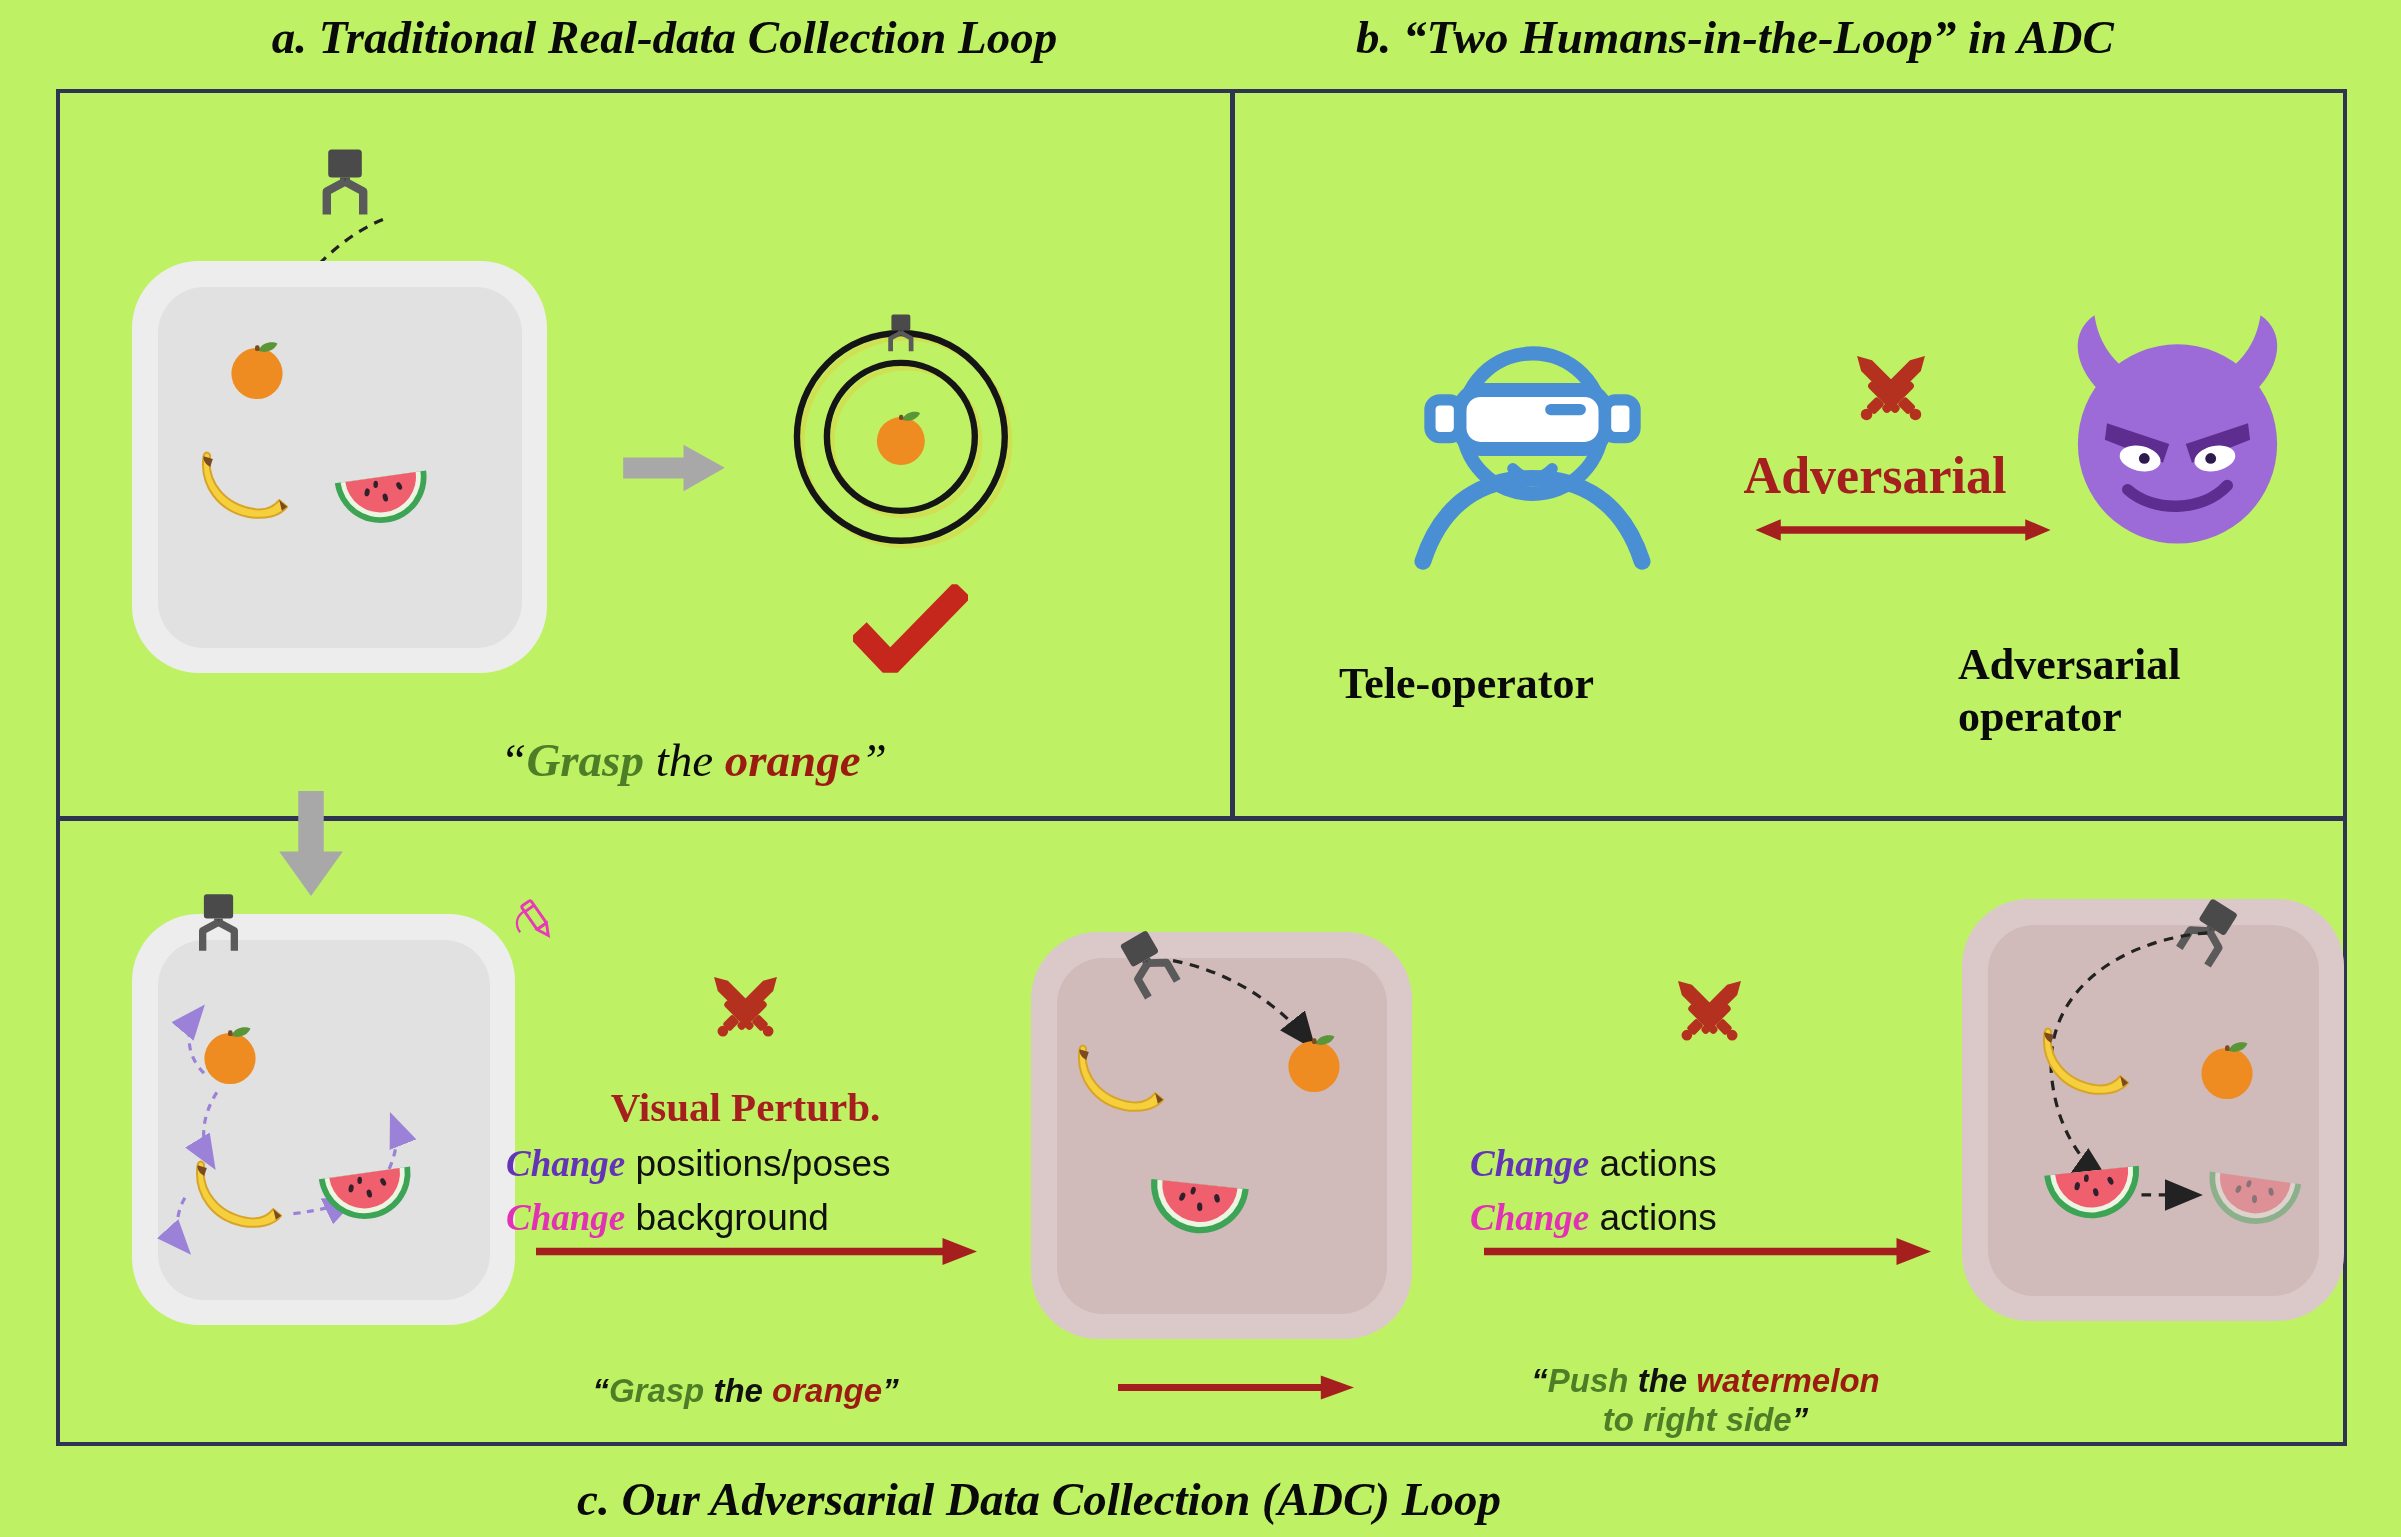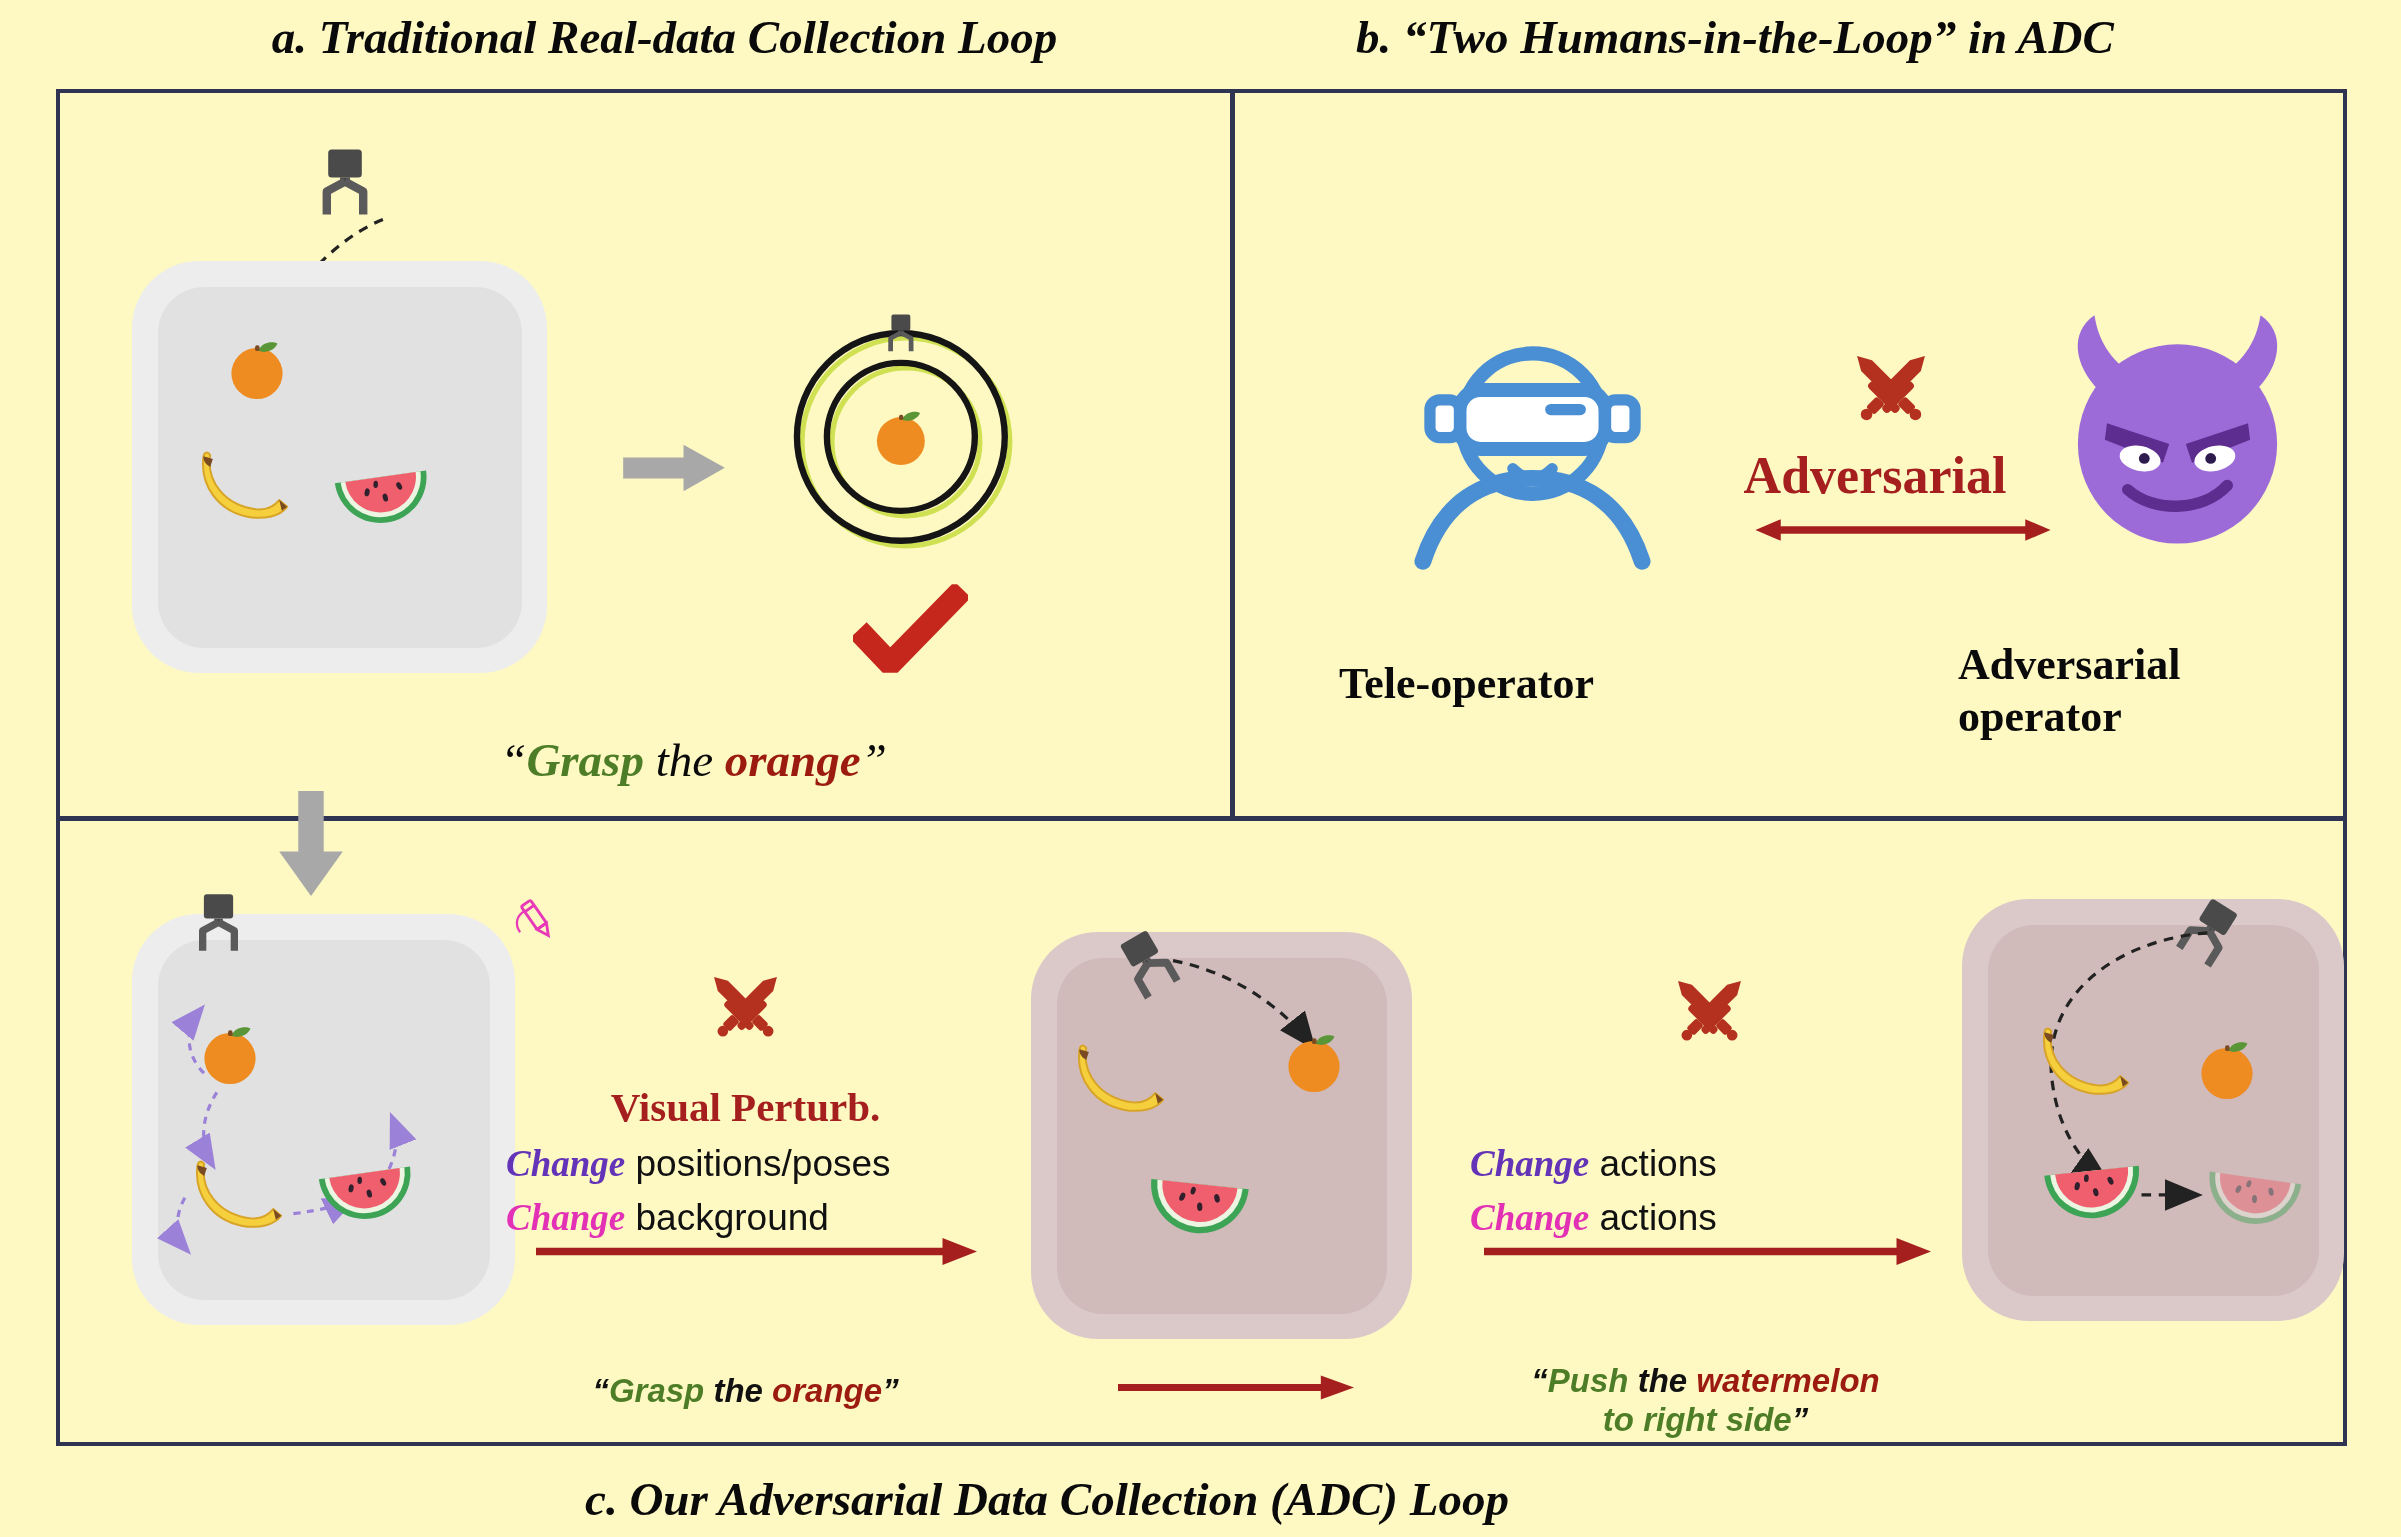--- a/index.html
+++ b/index.html
@@ -1,16 +1,16 @@
 <!DOCTYPE html>
 <html style="font-size:10.2px"><head>
 <meta charset="utf-8">
 <style>
   html,body{margin:0;padding:0;background:#fff;}
-  .canvas{position:relative;width:2401px;height:1537px;background:#fef9c3;overflow:hidden;
+  .canvas{position:relative;width:2401px;height:1537px;background:#bef264;overflow:hidden;
           font-family:"Liberation Serif",serif;color:#0a0a0a;}
   .abs{position:absolute;}
   .frame{border:4.5px solid #2e3452;box-sizing:border-box;}
   .divider{background:#2e3452;}
   .fig-title{font-style:italic;font-weight:bold;font-size:47px;text-align:center;white-space:nowrap;}
   .quote-a{font-style:italic;font-size:47px;text-align:center;white-space:nowrap;}
   .kw-green{color:#4e7d28;font-weight:bold;}
   .kw-red{color:#9c1b10;font-weight:bold;}
   .b-label{font-weight:bold;font-size:44px;text-align:left;line-height:1.18;}
   .adversarial{font-weight:bold;font-size:52px;color:#a51f1f;text-align:center;white-space:nowrap;}
@@ -120,21 +120,21 @@
       </symbol>
     </defs>
   </svg>
 
   <div class="abs frame" style="left:56px;top:89px;width:2291px;height:1357px;"></div>
   <div class="abs divider" style="left:1230px;top:89px;width:4.5px;height:732px;"></div>
   <div class="abs divider" style="left:56px;top:816px;width:2291px;height:4.5px;"></div>
 
   <div class="abs fig-title" style="left:96px;top:10.2px;width:1137px;">a. Traditional Real-data Collection Loop</div>
   <div class="abs fig-title" style="left:1178px;top:10.2px;width:1114px;">b. “Two Humans-in-the-Loop” in ADC</div>
-  <div class="abs fig-title" style="left:16px;top:1472px;width:2062px;">c. Our Adversarial Data Collection (ADC) Loop</div>
+  <div class="abs fig-title" style="left:8px;top:1472px;width:2062px;">c. Our Adversarial Data Collection (ADC) Loop</div>
 
   <svg class="abs" style="left:310px;top:148px;width:70px;height:77px;" viewBox="0 0 100 110">
       <use href="#sym-gripper"></use>
     </svg>
 
   <svg class="abs" style="left:252px;top:208px;width:147px;height:118px;" viewBox="0 0 230 185">
     <defs>
         <marker id="m1" markerWidth="12" markerHeight="10" refX="10" refY="5" orient="auto">
           <polygon points="0,0 12,5 0,10" fill="#222"></polygon>
         </marker>

